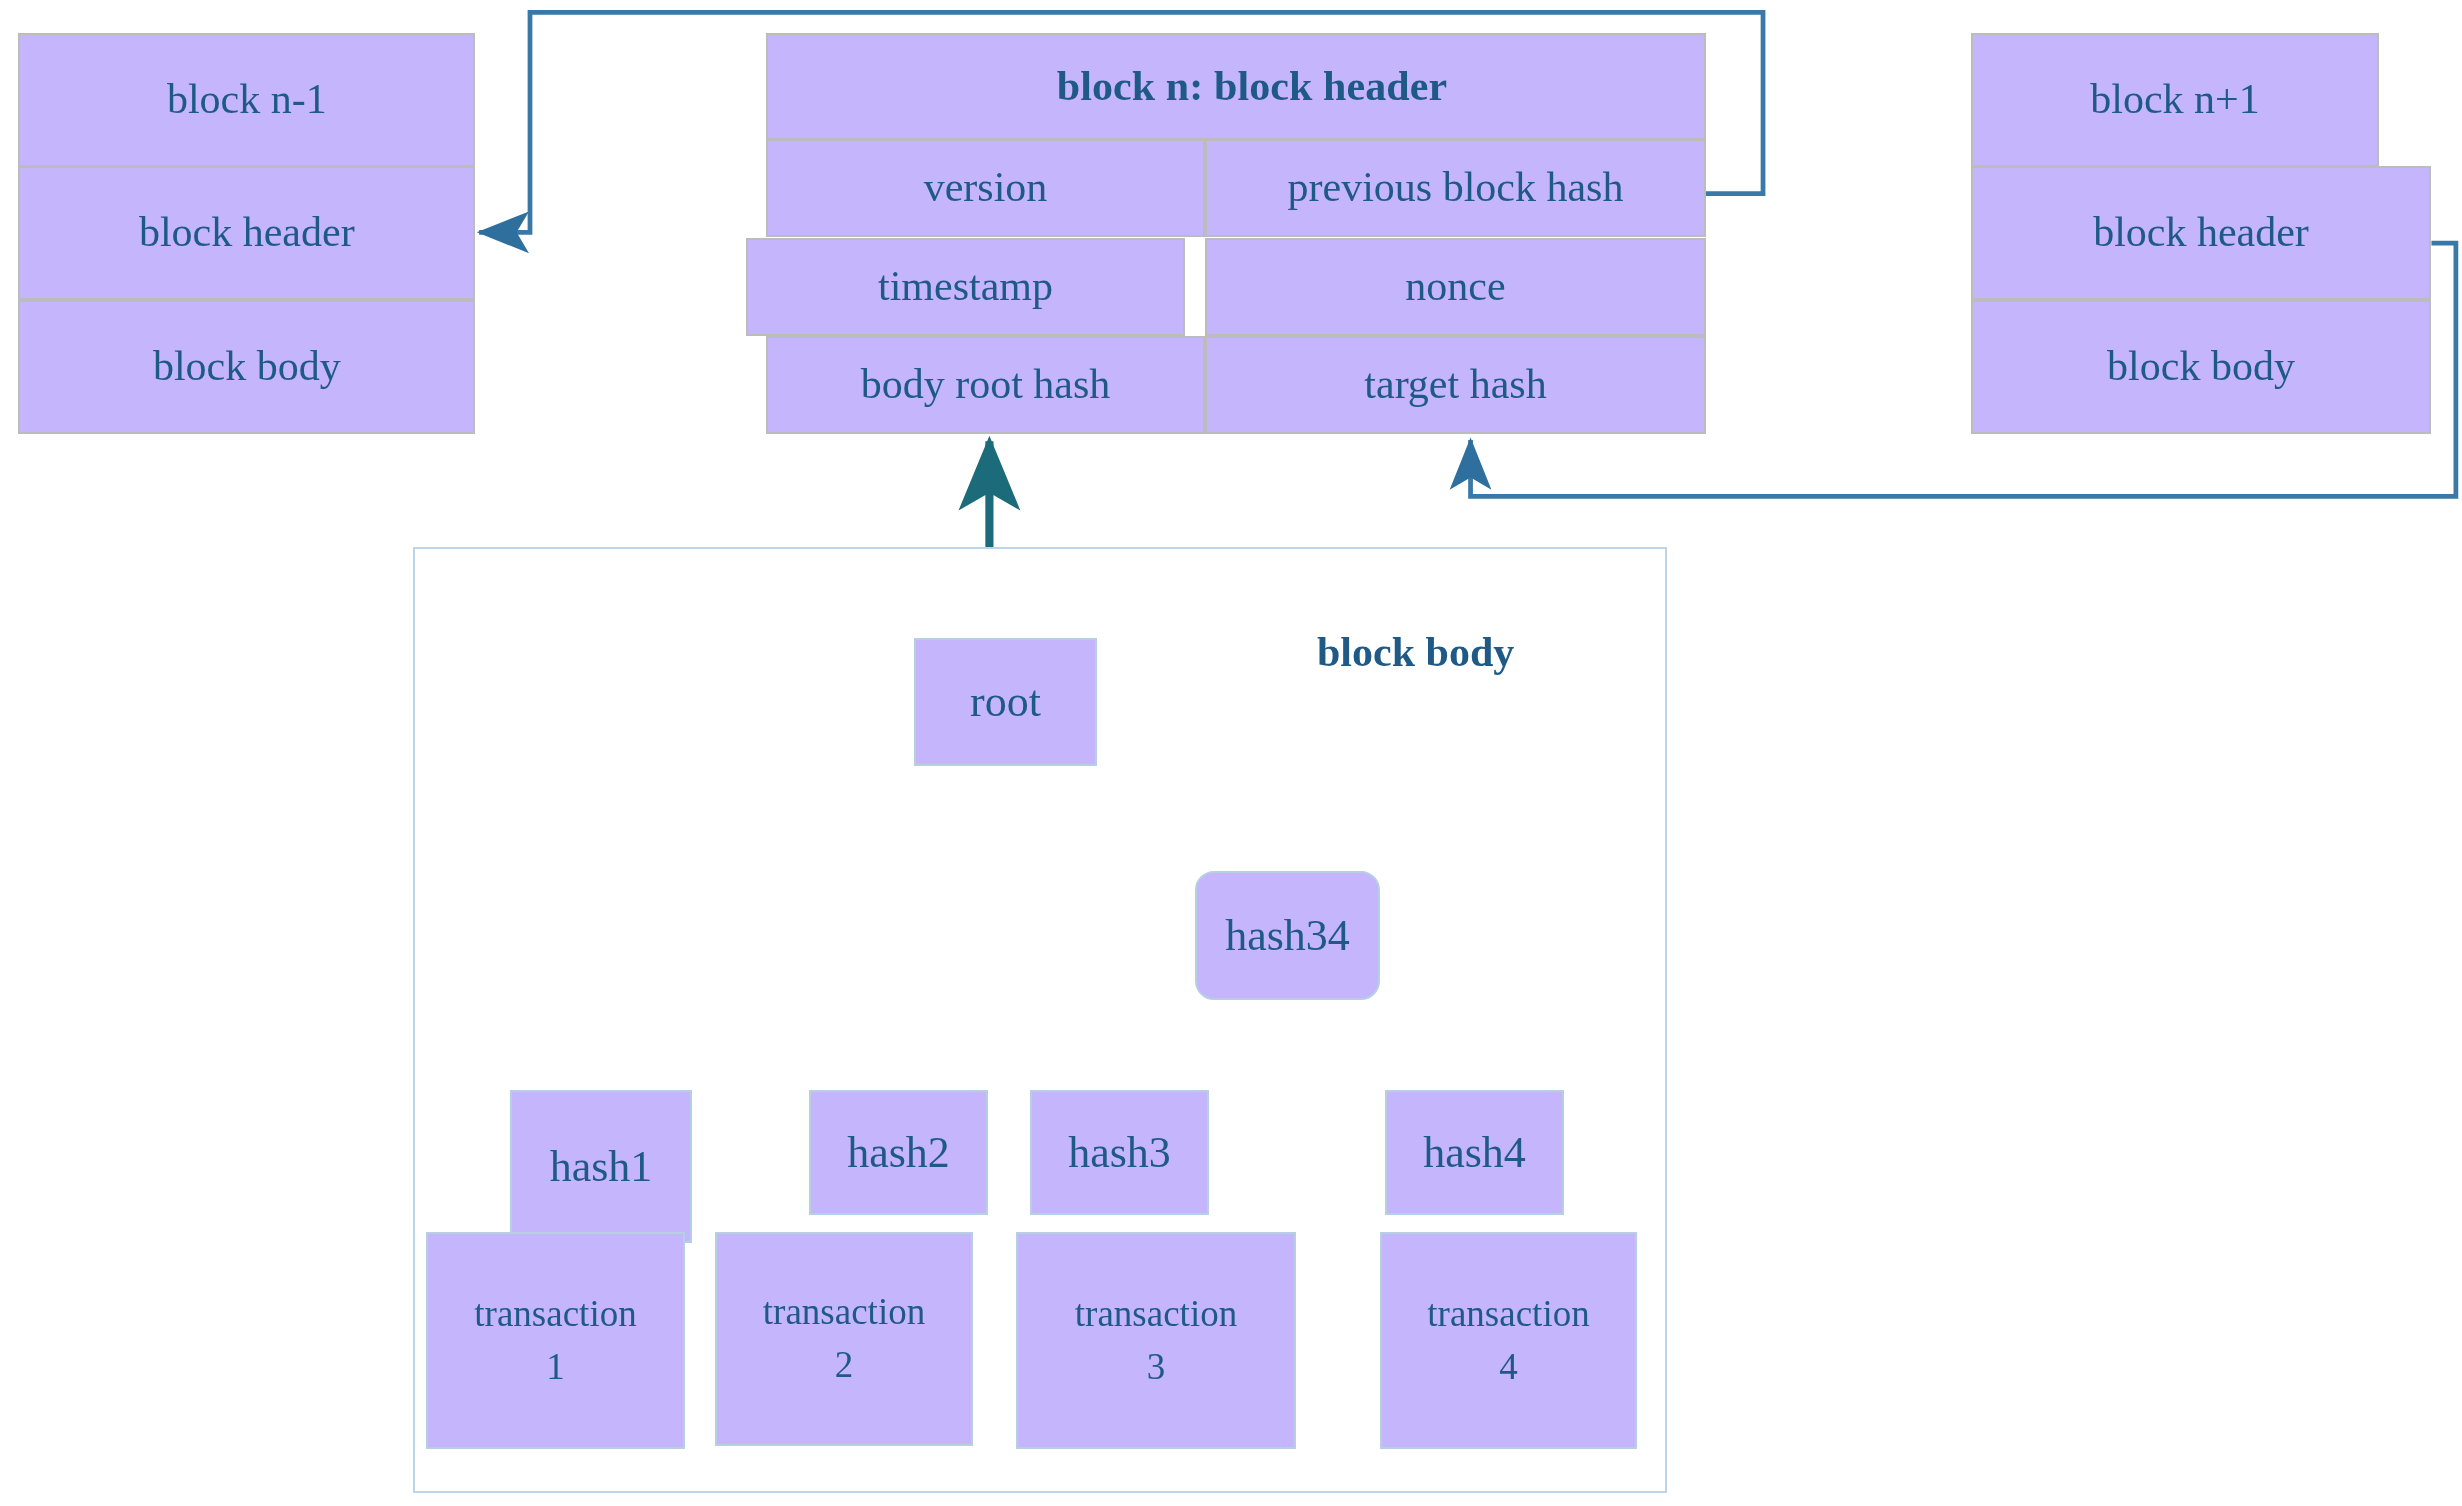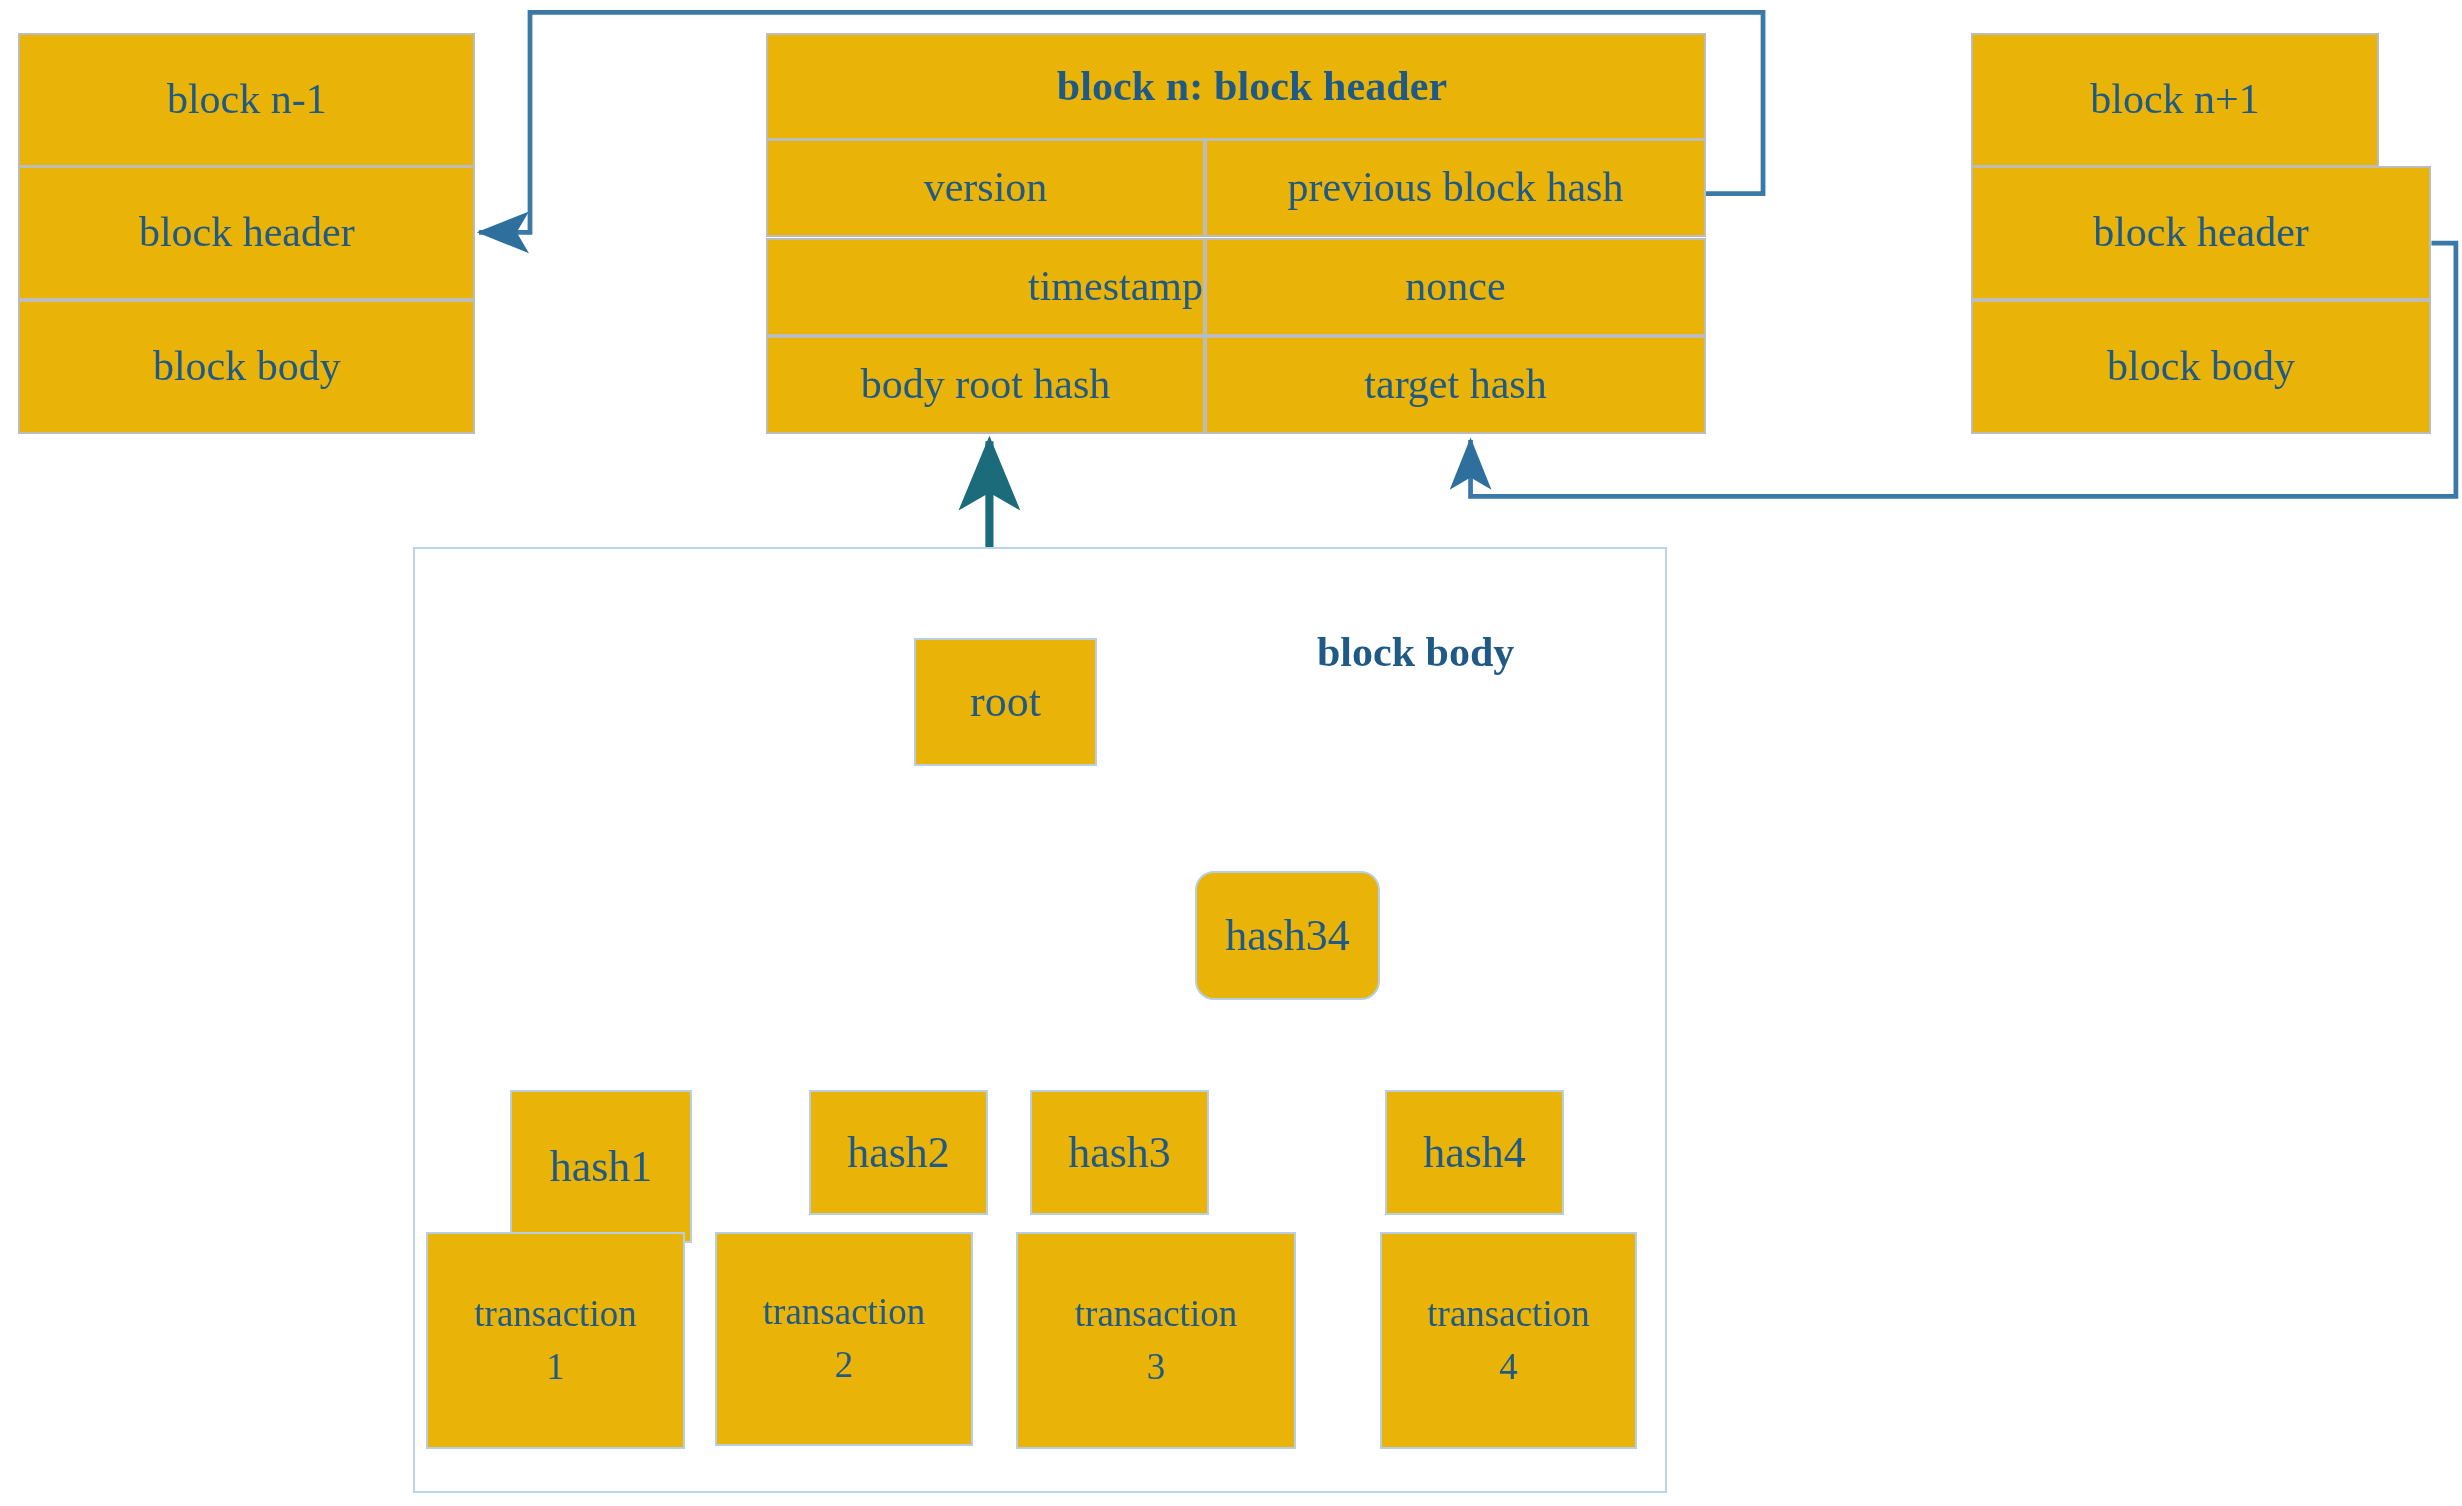--- a/index.html
+++ b/index.html
@@ -20,21 +20,21 @@
     position: absolute;
     left: 0; top: 0;
     width: 2462px;
     height: 1507px;
   }
 
   
   .box {
     position: absolute;
     box-sizing: border-box;
-    background: #eab308;
+    background: #c4b5fd;
     display: flex;
     align-items: center;
     justify-content: center;
     text-align: center;
     line-height: 1.18;
   }
 
   
   .chain-cell {
     border: 2.7px solid #bcbcbc;
@@ -140,21 +140,21 @@
     <span>block n: block header</span>
   </div>
 
   <div class="box chain-cell" style="left:766px; top:139px; width:439px; height:98px;">
     <span>version</span>
   </div>
   <div class="box chain-cell" style="left:1205px; top:139px; width:501px; height:98px;">
     <span>previous block hash</span>
   </div>
 
-  <div class="box chain-cell" style="left:766px; top:238px; width:439px; height:98px;justify-content:flex-end;">
+  <div class="box chain-cell" style="left:746px; top:238px; width:439px; height:98px;">
     <span>timestamp</span>
   </div>
   <div class="box chain-cell" style="left:1205px; top:238px; width:501px; height:98px;">
     <span>nonce</span>
   </div>
 
   <div class="box chain-cell" style="left:766px; top:336px; width:439px; height:98px;">
     <span>body root hash</span>
   </div>
   <div class="box chain-cell" style="left:1205px; top:336px; width:501px; height:98px;">

